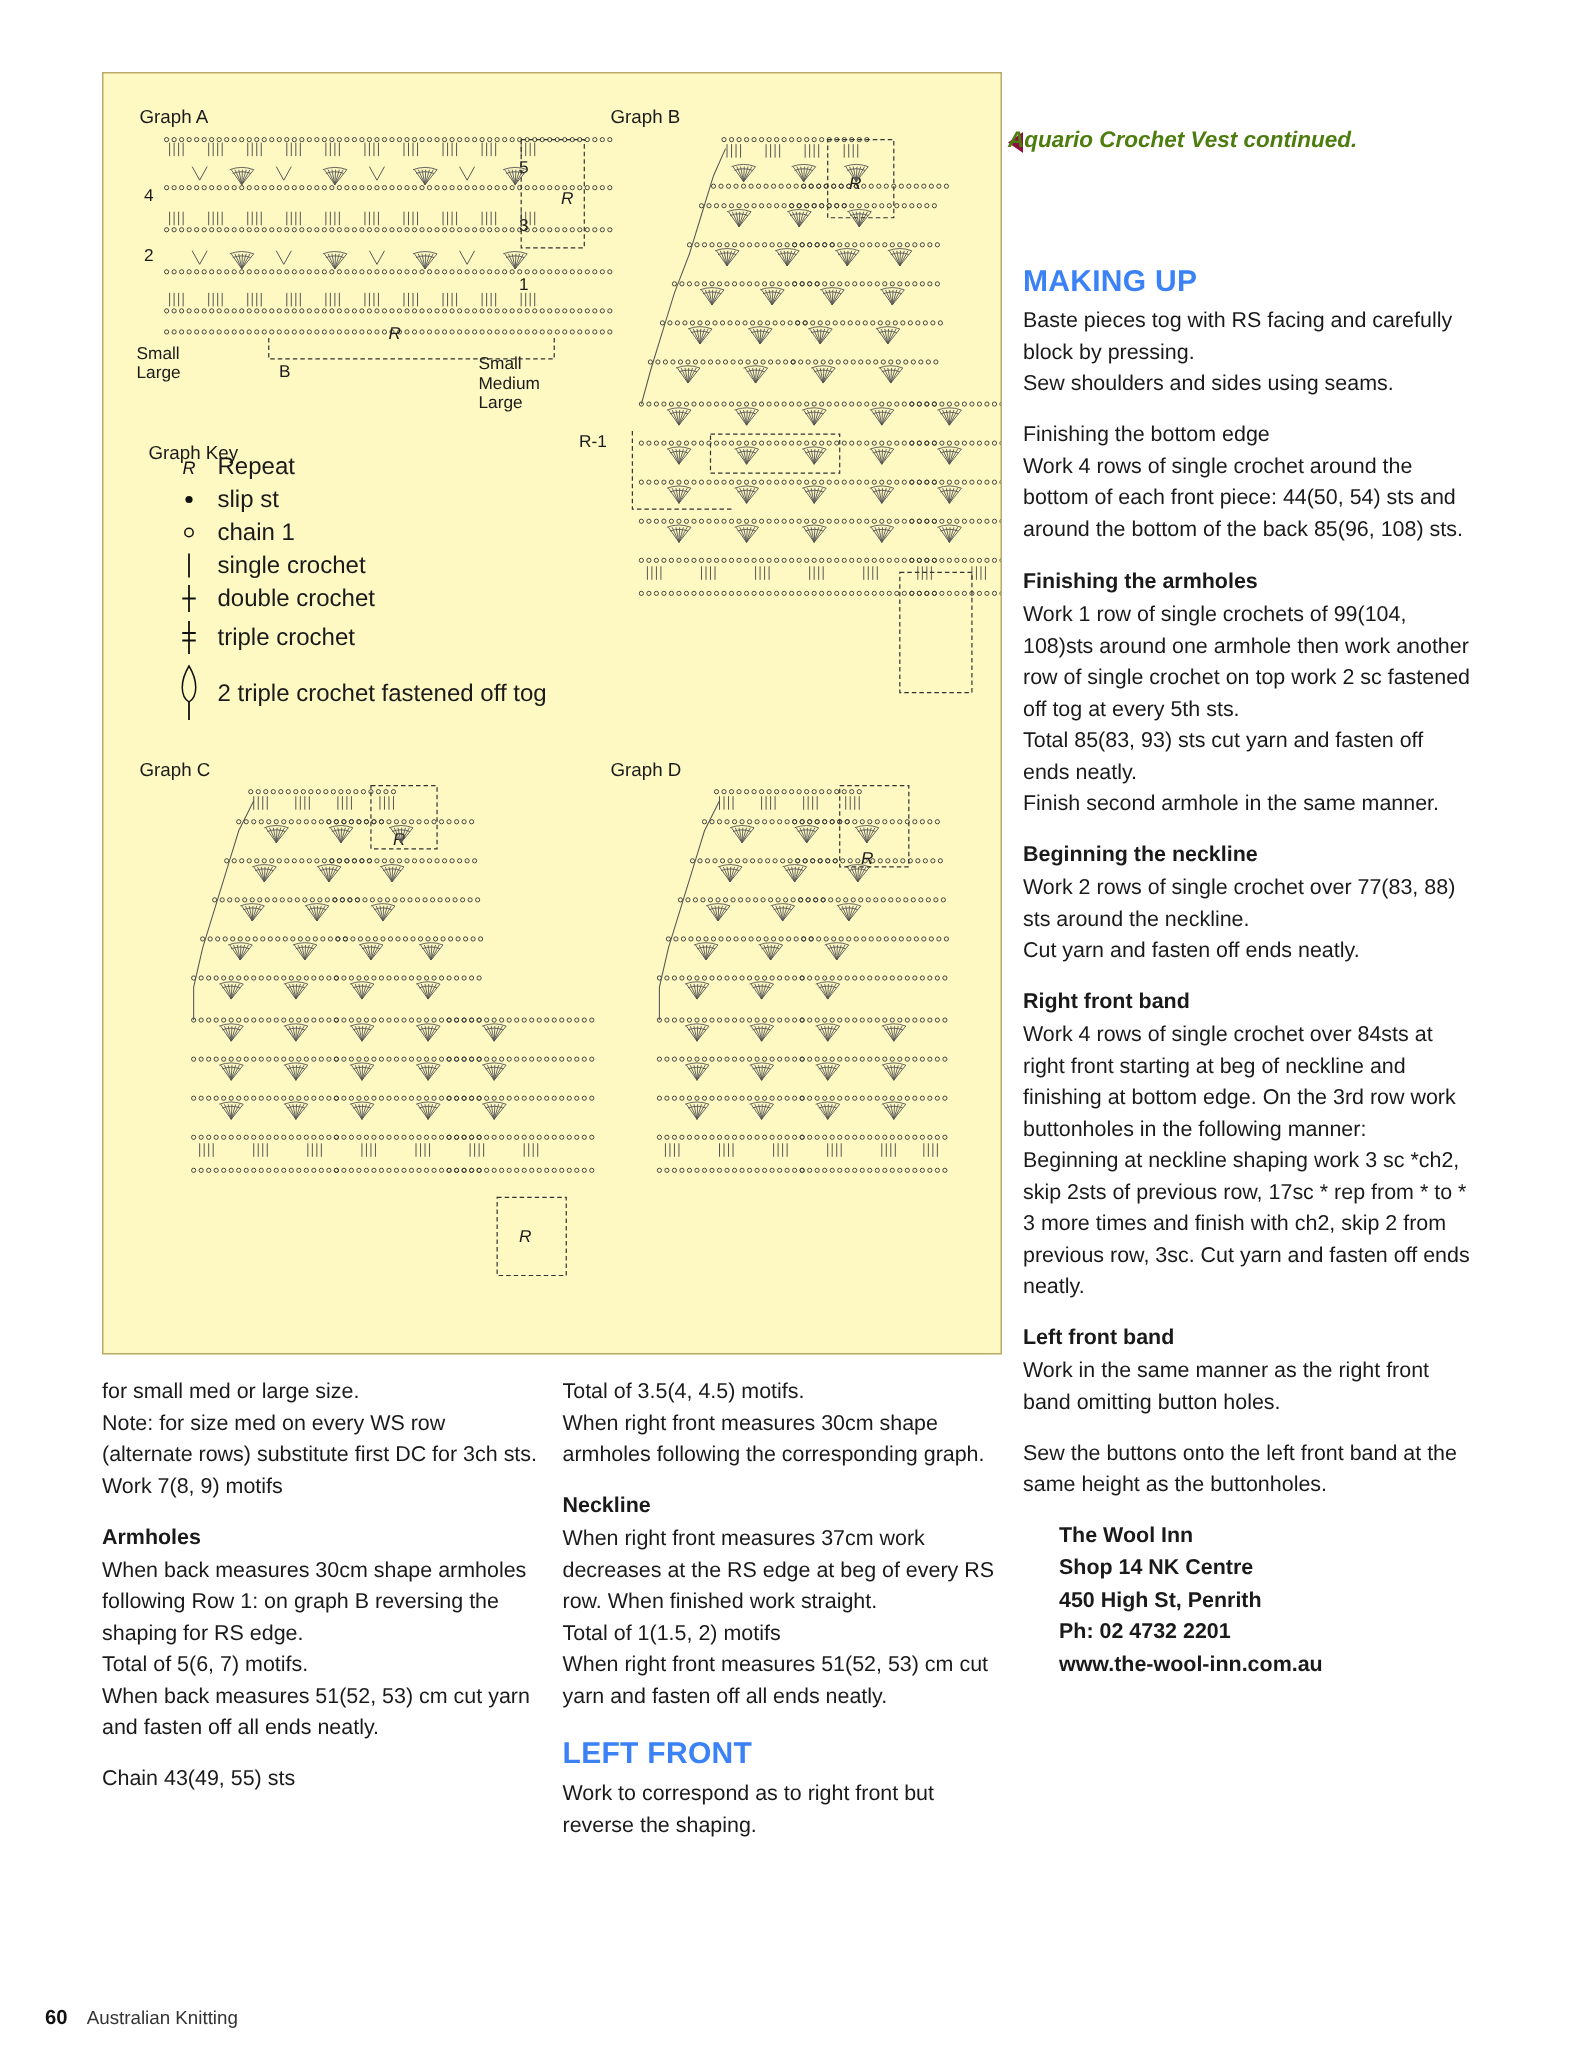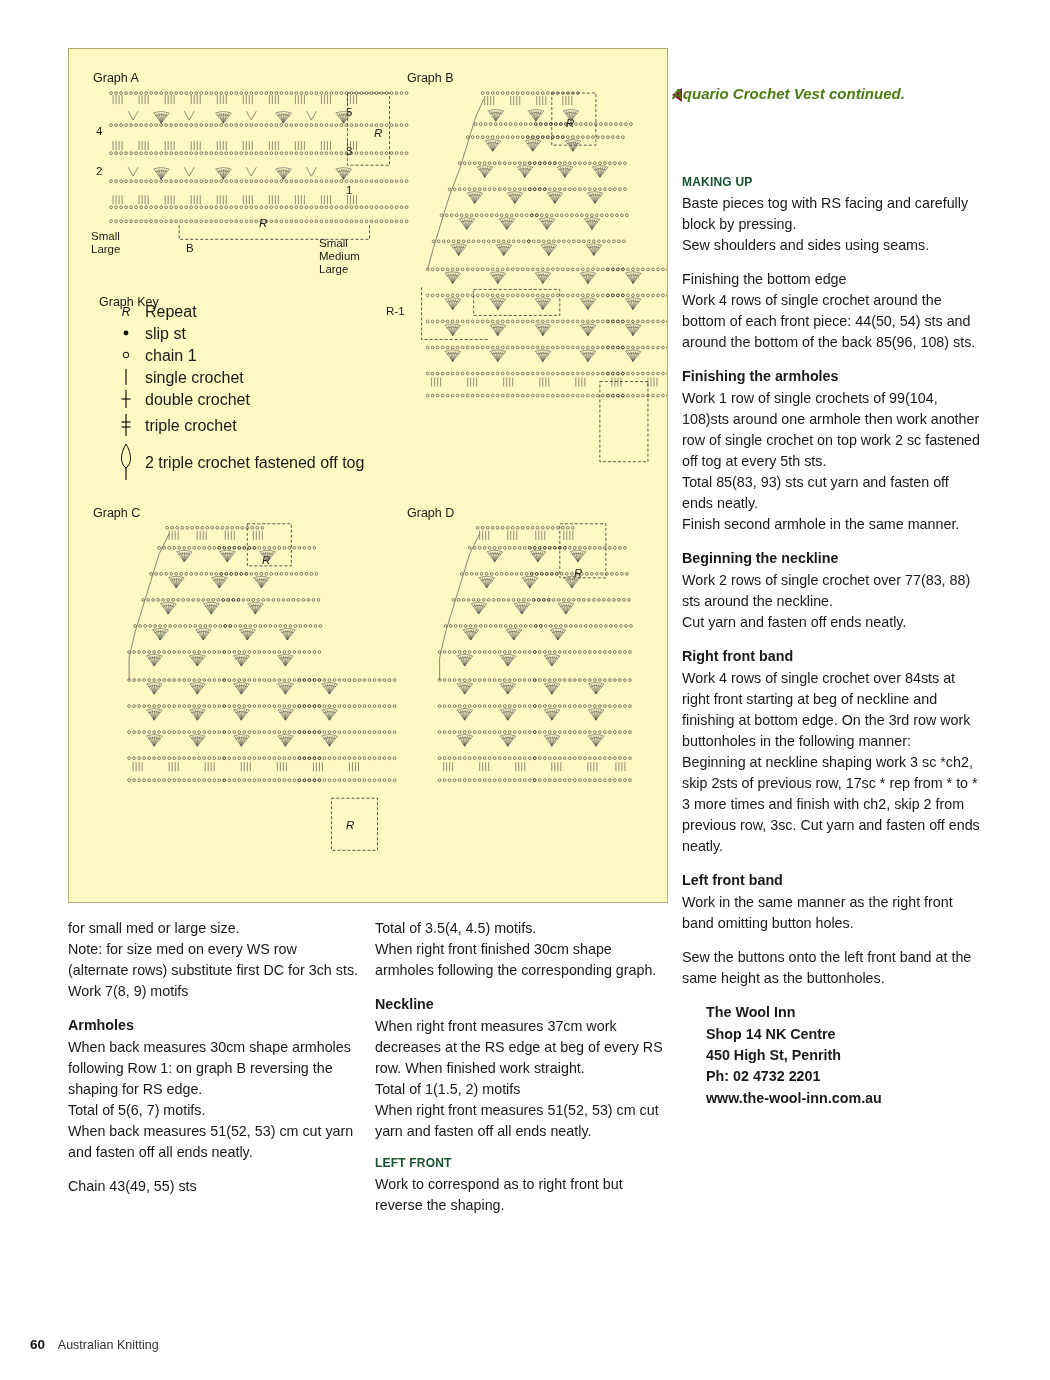--- a/index.html
+++ b/index.html
@@ -53,21 +53,21 @@
   .tri{
     position:absolute;left:672px;top:88px;
     width:0;height:0;border-top:7px solid transparent;border-bottom:7px solid transparent;
     border-right:10px solid #8c1040;
   }
 
   
   .col{position:absolute;font-size:14.3px;line-height:1.47;color:#1a1a1a;}
   .col p{margin:0 0 13px 0;}
   .col h4{margin:0 0 1px 0;font-size:14.3px;font-weight:bold;}
-  .col h3{margin:0 0 1px 0;font-size:12px;font-weight:bold;color:#14532d;letter-spacing:.2px;}
+  .col h3{margin:0 0 1px 0;font-size:20px;font-weight:bold;color:#3b82f6;letter-spacing:.2px;}
   .col .tight{margin-bottom:0;}
   .addr{font-weight:bold;line-height:1.5;margin-left:24px;}
 
   #col-right{left:682px;top:174px;width:300px;}
   #col-a{left:68px;top:918px;width:290px;}
   #col-b{left:375px;top:918px;width:290px;}
 
   .footer{
     position:absolute;left:30px;bottom:28px;
     font-size:12.5px;color:#333;
@@ -93,21 +93,21 @@
     <span class="tiny-label" style="left:27px;top:116px;">2</span>
     <span class="tiny-label" style="left:277px;top:135px;">1</span>
     <span class="tiny-label ital-r" style="left:305px;top:78px;">R</span>
     <span class="tiny-label ital-r" style="left:190px;top:168px;">R</span>
 
     <span class="tiny-label" style="left:22px;top:181px;">Small<br>Large</span>
     <span class="tiny-label" style="left:117px;top:193px;">B</span>
     <span class="tiny-label" style="left:250px;top:188px;">Small<br>Medium<br>Large</span>
 
     <span class="tiny-label ital-r" style="left:497px;top:68px;">R</span>
-    <span class="tiny-label" style="left:317px;top:256px;">R-1</span>
+    <span class="tiny-label" style="left:317px;top:240px;">R-1</span>
 
     <span class="tiny-label ital-r" style="left:193px;top:505px;">R</span>
     <span class="tiny-label ital-r" style="left:277px;top:770px;">R</span>
     <span class="tiny-label ital-r" style="left:505px;top:518px;">R</span>
 
     <span class="key-title">Graph Key</span>
 
     <div class="key-list">
       <div class="key-row">
         <span class="key-sym"><i style="font-style:italic;">R</i></span>
@@ -689,21 +689,21 @@
     <h4>Armholes</h4>
     <p class="tight">When back measures 30cm shape armholes following Row 1: on graph B reversing the shaping for RS edge.</p>
     <p class="tight">Total of 5(6, 7) motifs.</p>
     <p>When back measures 51(52, 53) cm cut yarn and fasten off all ends neatly.</p>
 
     <p class="tight">Chain 43(49, 55) sts</p>
   </div>
 
   <div class="col" id="col-b">
     <p class="tight">Total of 3.5(4, 4.5) motifs.</p>
-    <p>When right front finished 30cm shape armholes following the corresponding graph.</p>
+    <p>When right front measures 30cm shape armholes following the corresponding graph.</p>
 
     <h4>Neckline</h4>
     <p class="tight">When right front measures 37cm work decreases at the RS edge at beg of every RS row. When finished work straight.</p>
     <p class="tight">Total of 1(1.5, 2) motifs</p>
     <p>When right front measures 51(52, 53) cm cut yarn and fasten off all ends neatly.</p>
 
     <h3>LEFT FRONT</h3>
     <p>Work to correspond as to right front but reverse the shaping.</p>
   </div>
 

